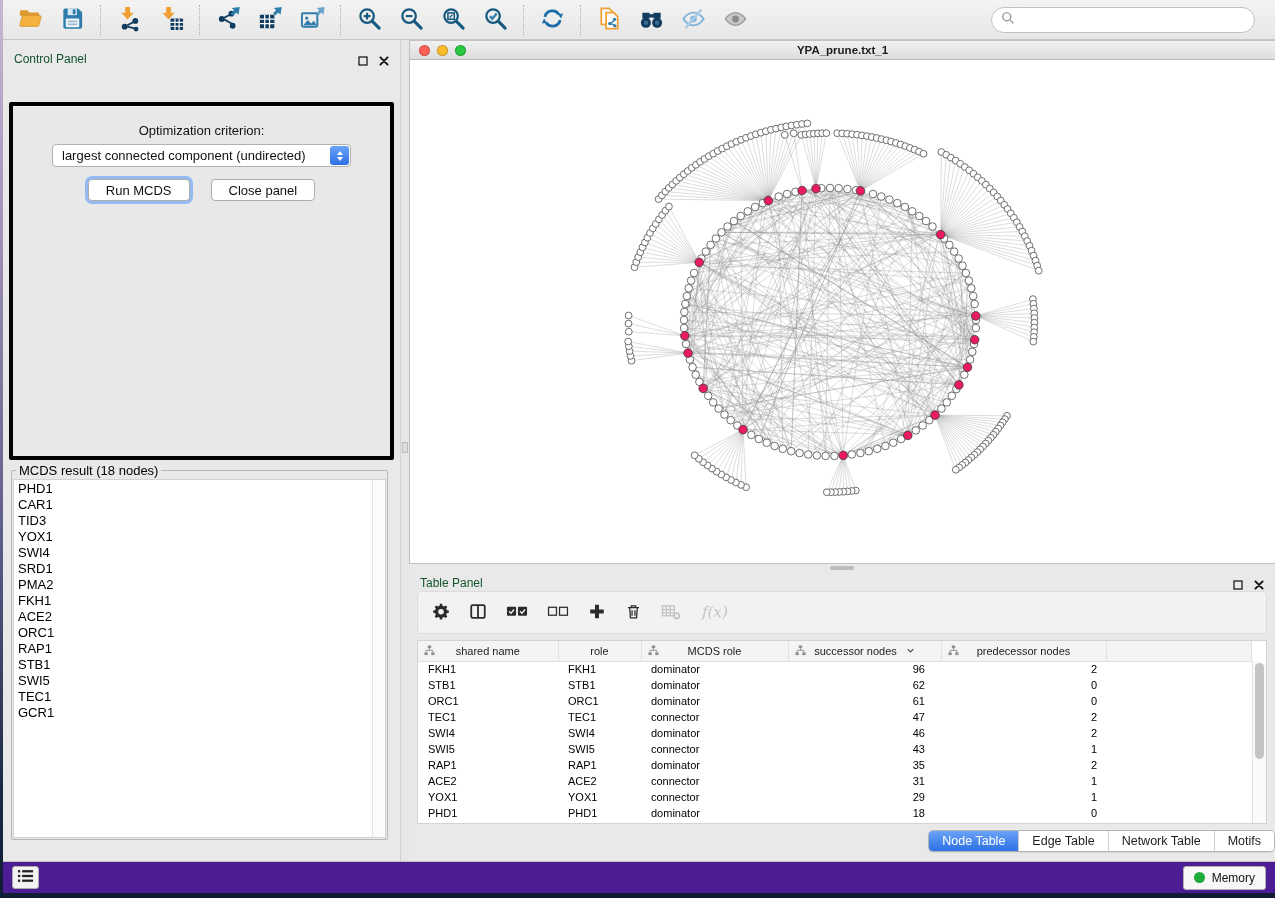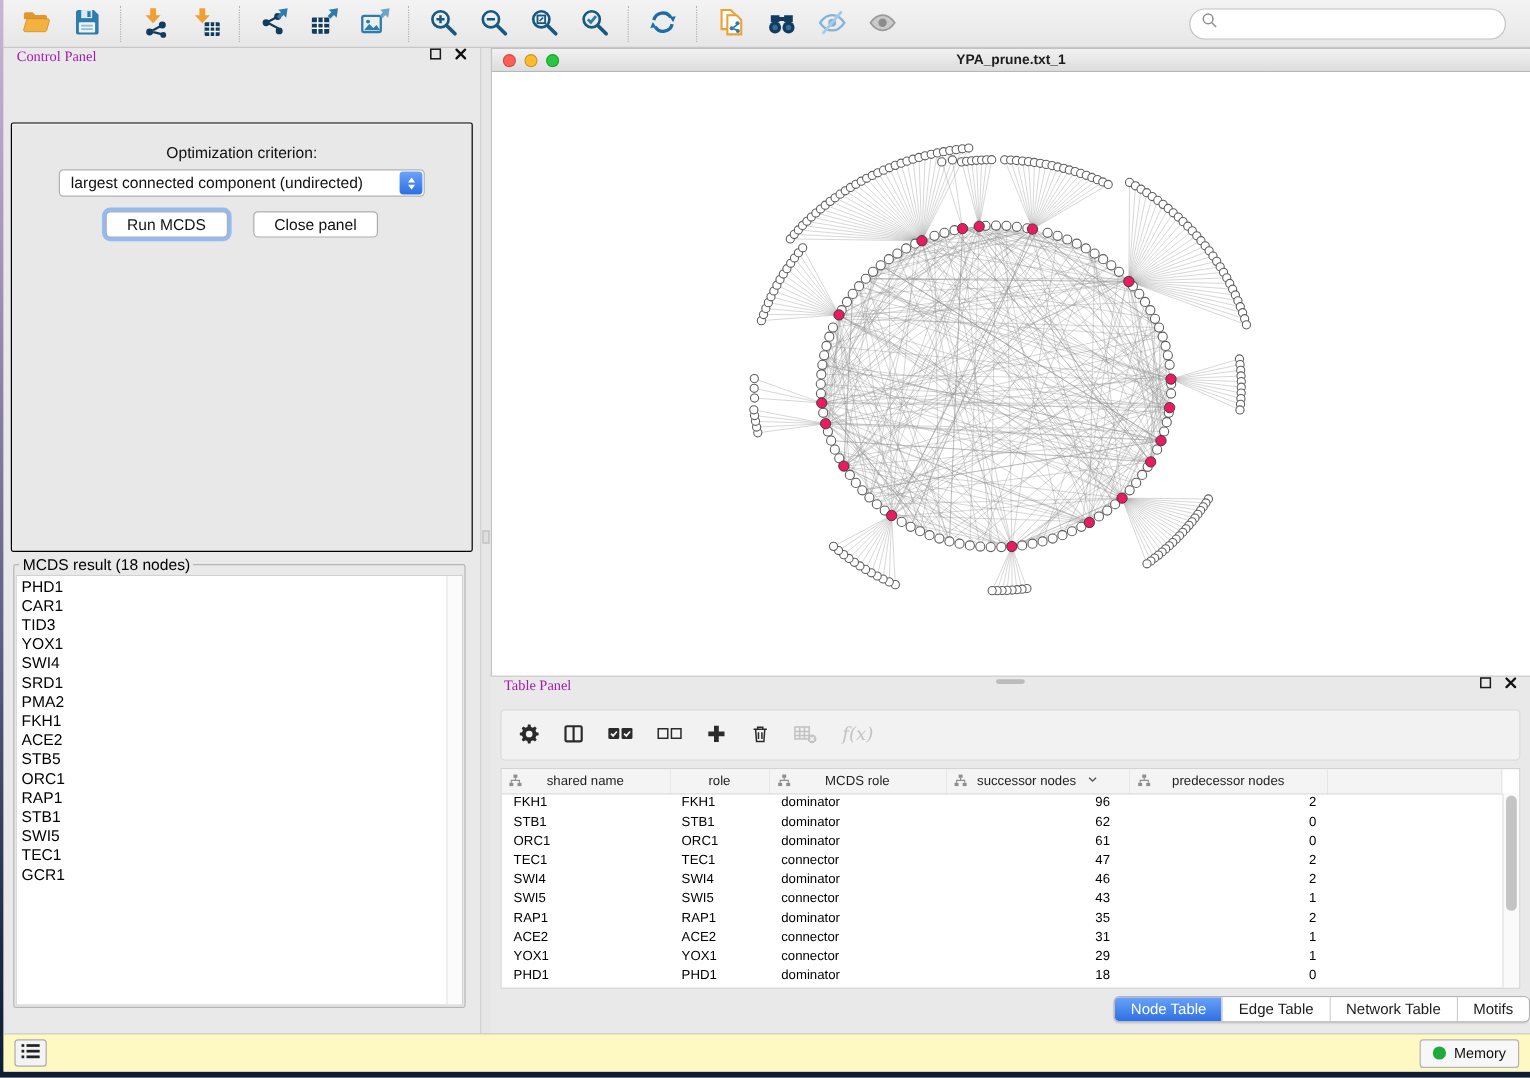--- a/index.html
+++ b/index.html
@@ -23,37 +23,37 @@
     border:1px solid #c2c2c2; border-radius:13px; display:flex; align-items:center;
     padding:0 9px; gap:6px; }
   .search-box svg{ width:14px; height:14px; }
   .search-box input{ border:none; outline:none; flex:1; font-size:13px; background:transparent; }
 
   
   #workspace{ flex:1; display:flex; min-height:0; }
 
   
   #control-panel{ flex:0 0 397px; background:#e9e9e9; position:relative; }
-  .panel-titlebar{ height:26px; display:flex; align-items:flex-start; padding:0 11px;
-    font-size:12px; color:#a21caf;font-family:Liberation Serif, serif; }
+  .panel-titlebar{ height:26px; display:flex; align-items:flex-end; padding:0 11px;
+    font-size:12px; color:#14532d; }
   .panel-controls{ margin-left:auto; display:flex; gap:11px; align-items:center; }
   .panel-controls span{ display:flex; }
   .panel-controls svg{ width:10px; height:10px; }
 
   .seg{ display:inline-flex; background:#fff; border:1px solid #b3b3b3; border-radius:5px;
     overflow:hidden; height:22px; box-shadow:0 1px 1px rgba(0,0,0,.08); }
   .seg-item{ padding:0 15px; font-size:13px; display:flex; align-items:center;
     border-left:1px solid #cfcfcf; color:#1c1c1c; background:#fff; cursor:default; }
   .seg-item:first-child{ border-left:none; }
   .seg-item.selected{ background:linear-gradient(#6aa2f8,#2d70e4); color:#fff; }
 
   #cp-tabs{ position:absolute; top:33px; left:0; right:0; display:flex; justify-content:center; }
 
   #cp-inner{ position:absolute; top:62px; left:6px; right:6px; height:358px;
-    background:#e8e8e8; border:1px solid #000000; border-radius:2px;
+    background:#e8e8e8; border:4px solid #000000; border-radius:2px;
     box-shadow: inset 0 1px 0 #f6f6f6; }
   .opt-label{ display:block; text-align:center; margin-top:17px; font-size:13px; color:#111; }
   .dropdown{ position:absolute; left:39px; right:39px; top:38px; height:23px; background:#fff;
     border:1px solid #b1b1b1; border-radius:4px; display:flex; align-items:center;
     font-size:13px; padding-left:9px; color:#111; }
   .dropdown .stepper{ position:absolute; right:1px; top:1px; bottom:1px; width:19px;
     border-radius:3px; background:linear-gradient(#6ba3f8,#2d6fe3);
     display:flex; flex-direction:column; align-items:center; justify-content:center; gap:2px; }
   .tri-up{ width:0;height:0;border-left:3.5px solid transparent;border-right:3.5px solid transparent;border-bottom:4.5px solid #fff; }
   .tri-down{ width:0;height:0;border-left:3.5px solid transparent;border-right:3.5px solid transparent;border-top:4.5px solid #fff; }
@@ -112,21 +112,21 @@
   td.num.last{ padding-right:9px; }
   .vscroll{ position:absolute; right:0; top:20px; bottom:0; width:14px;
     background:#fafafa; border-left:1px solid #e2e2e2; }
   .vthumb{ position:absolute; left:2px; right:2px; top:2px; height:96px;
     background:#c4c4c4; border-radius:5px; }
 
   .bottom-tabs{ position:absolute; bottom:9px; left:0; right:0; display:flex; justify-content:flex-end; }
   .bottom-tabs .seg-item{ font-size:12.5px; padding:0 13px; }
 
   
-  #status-bar{ flex:0 0 32px; background:#fef9c3; border-top:1px solid #c2c2c2;
+  #status-bar{ flex:0 0 32px; background:#4c1d95; border-top:1px solid #c2c2c2;
     display:flex; align-items:center; padding:0 9px; }
   .list-btn{ width:27px; height:23px; border:1px solid #ababab; background:#f3f3f3;
     border-radius:3px; display:flex; align-items:center; justify-content:center; }
   .memory-btn{ margin-left:auto; height:24px; border:1px solid #b3b3b3; background:#f7f7f7;
     border-radius:3px; display:flex; align-items:center; gap:7px; padding:0 10px;
     font-size:12px; color:#111; }
   .mem-dot{ width:11px; height:11px; border-radius:50%; }
 </style>
 </head>
 <body>
@@ -325,21 +325,20 @@
           <div class="list-items" id="mcds-list">
               <div class="list-item">PHD1</div>
               <div class="list-item">CAR1</div>
               <div class="list-item">TID3</div>
               <div class="list-item">YOX1</div>
               <div class="list-item">SWI4</div>
               <div class="list-item">SRD1</div>
               <div class="list-item">PMA2</div>
               <div class="list-item">FKH1</div>
               <div class="list-item">ACE2</div>
-              <div class="list-item">STB5</div>
               <div class="list-item">ORC1</div>
               <div class="list-item">RAP1</div>
               <div class="list-item">STB1</div>
               <div class="list-item">SWI5</div>
               <div class="list-item">TEC1</div>
               <div class="list-item">GCR1</div>
             </div>
           <div class="list-scroll"></div>
         </div>
       </fieldset>

